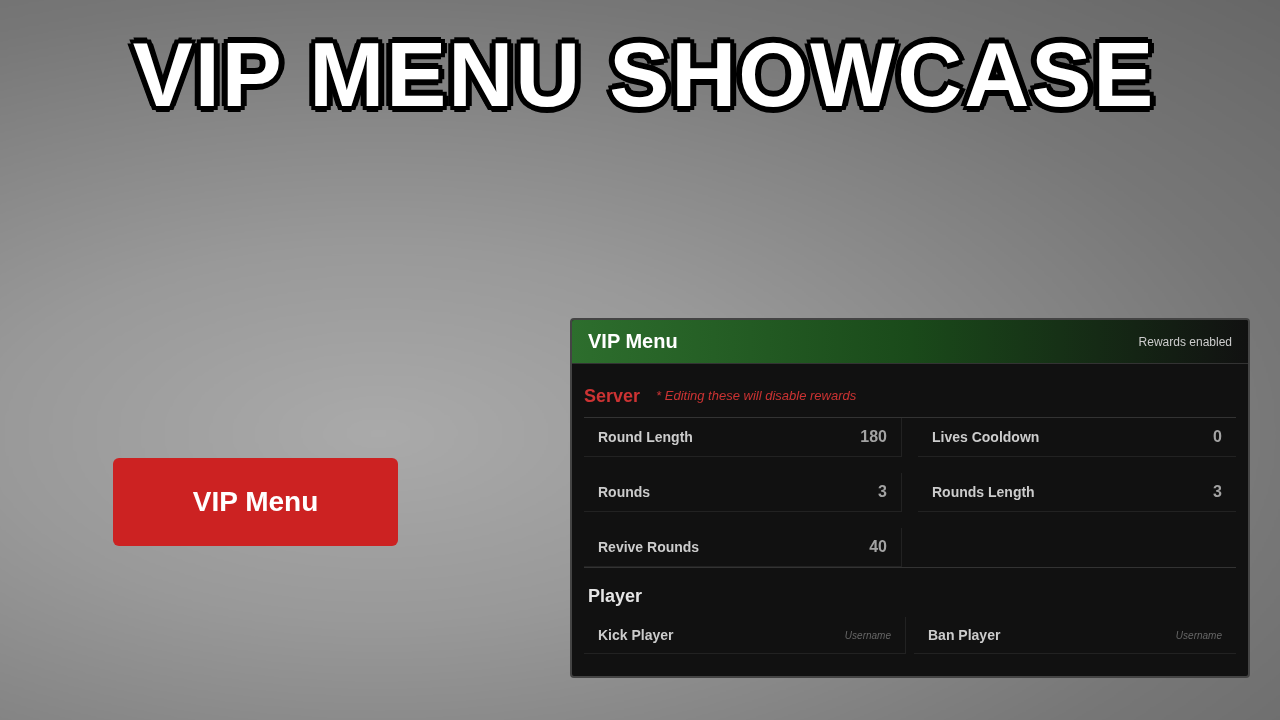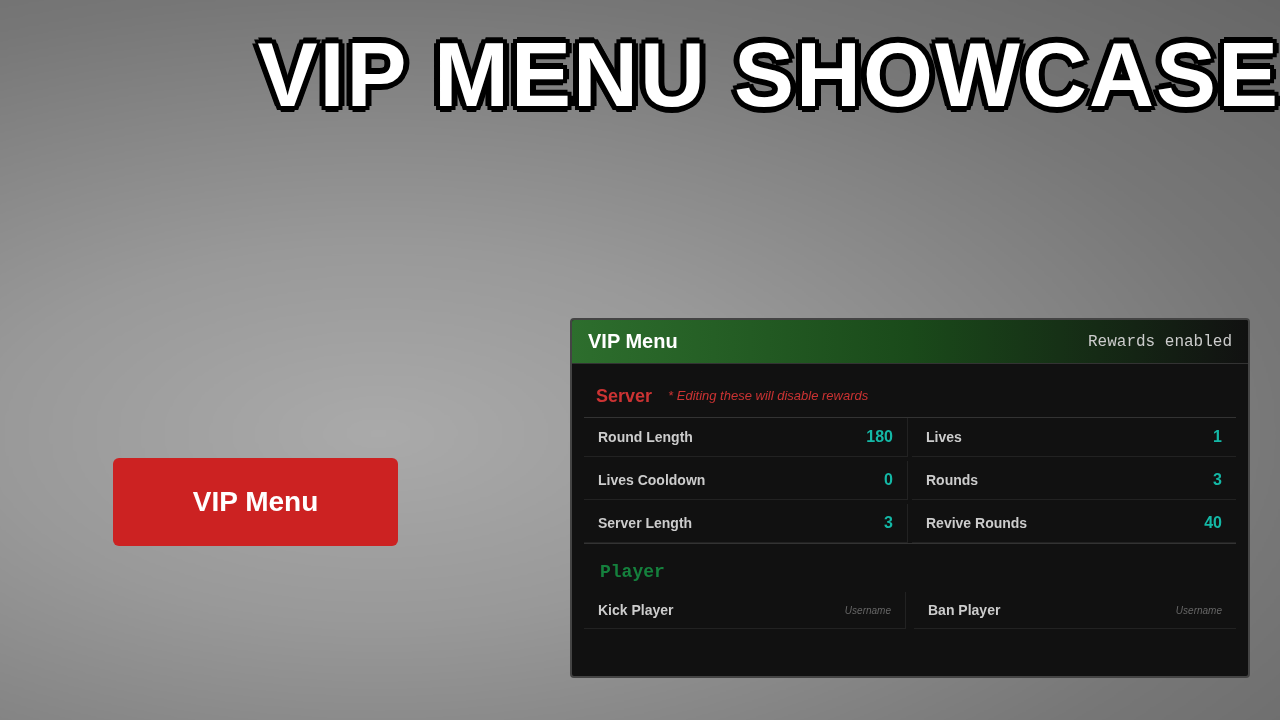--- a/index.html
+++ b/index.html
@@ -21,21 +21,21 @@
       filter: blur(2px);
       transform: scale(1.02);
     }
 
     
     .title-container {
       position: absolute;
       top: 30px;
       left: 8px;
       right: 0;
-      text-align: right;
+      text-align: center;
       z-index: 10;
     }
 
     .title-text {
       font-size: 90px;
       font-weight: 900;
       color: #fff;
       text-shadow:
         -4px -4px 0 #000,
          4px -4px 0 #000,
@@ -95,62 +95,60 @@
     }
 
     .panel-title {
       color: #fff;
       font-size: 20px;
       font-weight: 700;
     }
 
     .rewards-status {
       color: #ccc;
-      font-size: 16px;
-      font-family: Liberation Mono, monospace;
+      font-size: 12px;
     }
 
     .panel-body {
       padding: 8px 12px;
       color: #fff;
       overflow-y: auto;
       height: calc(100% - 50px);
     }
 
     
     .panel-body::-webkit-scrollbar { width: 6px; }
     .panel-body::-webkit-scrollbar-track { background: #222; }
     .panel-body::-webkit-scrollbar-thumb { background: #555; }
 
     .section-header {
-      margin: 8px 0 6px 12px;
+      margin: 8px 0 6px 0;
       font-size: 18px;
       font-weight: 700;
     }
 
     .section-header.server {
       color: #cc3333;
     }
 
     .section-header.player {
-      color: #15803d;
-      font-family: Liberation Mono, monospace;
+      color: #e5e5e5;
     }
 
     .section-subtitle {
       color: #cc3333;
       font-size: 13px;
       font-style: italic;
       margin-left: 16px;
     }
 
     .settings-grid {
       display: grid;
       grid-template-columns: 1fr 1fr;
-      gap: 4px;
+      gap: 16px;
       border-top: 1px solid #333;
     }
 
     .setting-row {
       display: flex;
       align-items: center;
       justify-content: space-between;
       padding: 10px 14px;
       border-bottom: 1px solid #222;
       border-right: 1px solid #222;
@@ -160,21 +158,21 @@
       border-right: none;
     }
 
     .setting-label {
       color: #ccc;
       font-size: 14px;
       font-weight: 600;
     }
 
     .setting-value {
-      color: #14b8a6;
+      color: #a3a3a3;
       font-size: 16px;
       font-weight: 700;
     }
 
     .player-section-header {
       display: flex;
       align-items: center;
       padding: 10px 0 4px 4px;
       border-top: 1px solid #333;
     }
@@ -238,36 +236,32 @@
       <span class="section-header server">Server</span>
       <span class="section-subtitle">* Editing these will disable rewards</span>
     </div>
 
     <div class="settings-grid">
 
       <div class="setting-row">
         <span class="setting-label">Round Length</span>
         <span class="setting-value">180</span>
       </div>
-      <div class="setting-row">
-        <span class="setting-label">Lives</span>
-        <span class="setting-value">1</span>
-      </div>
 
       <div class="setting-row">
         <span class="setting-label">Lives Cooldown</span>
         <span class="setting-value">0</span>
       </div>
       <div class="setting-row">
         <span class="setting-label">Rounds</span>
         <span class="setting-value">3</span>
       </div>
 
       <div class="setting-row">
-        <span class="setting-label">Server Length</span>
+        <span class="setting-label">Rounds Length</span>
         <span class="setting-value">3</span>
       </div>
       <div class="setting-row">
         <span class="setting-label">Revive Rounds</span>
         <span class="setting-value">40</span>
       </div>
 
     </div>
 
     <div class="player-section-header">

